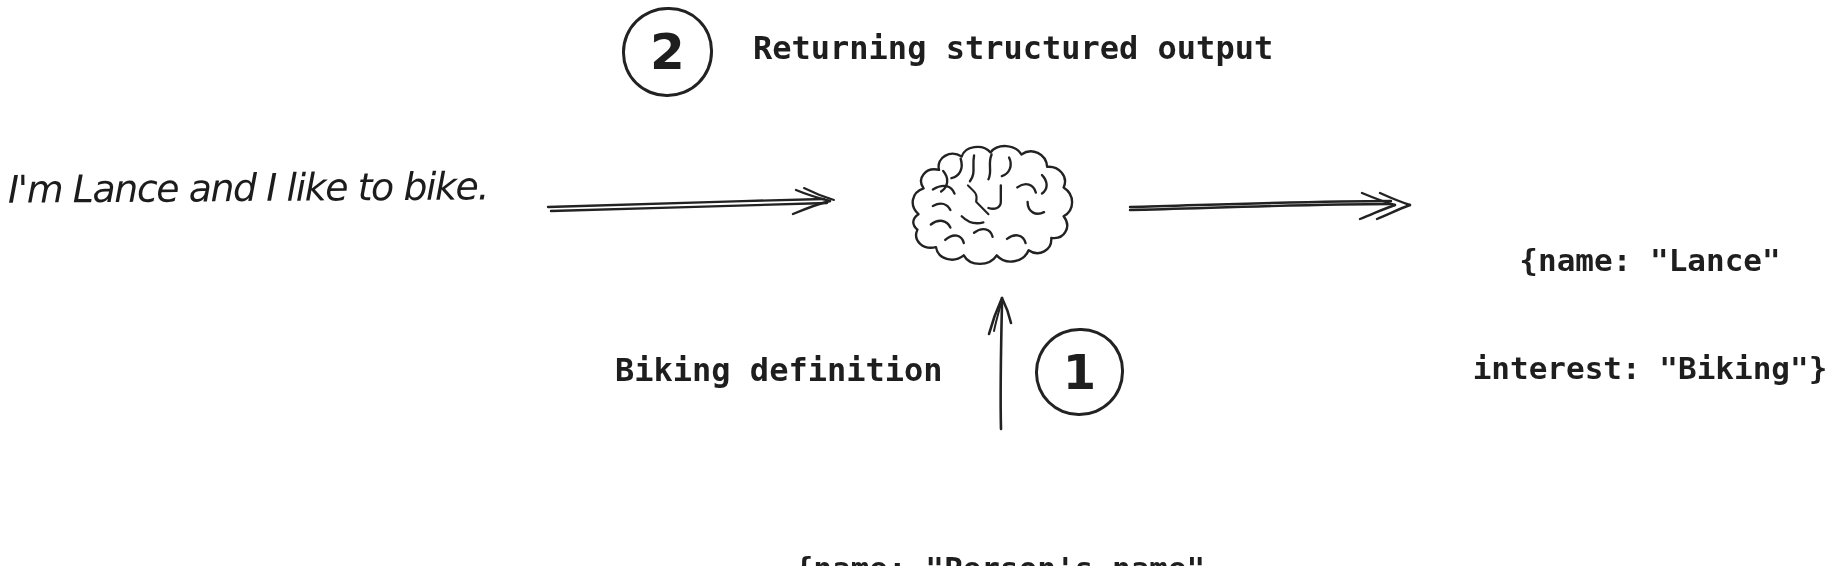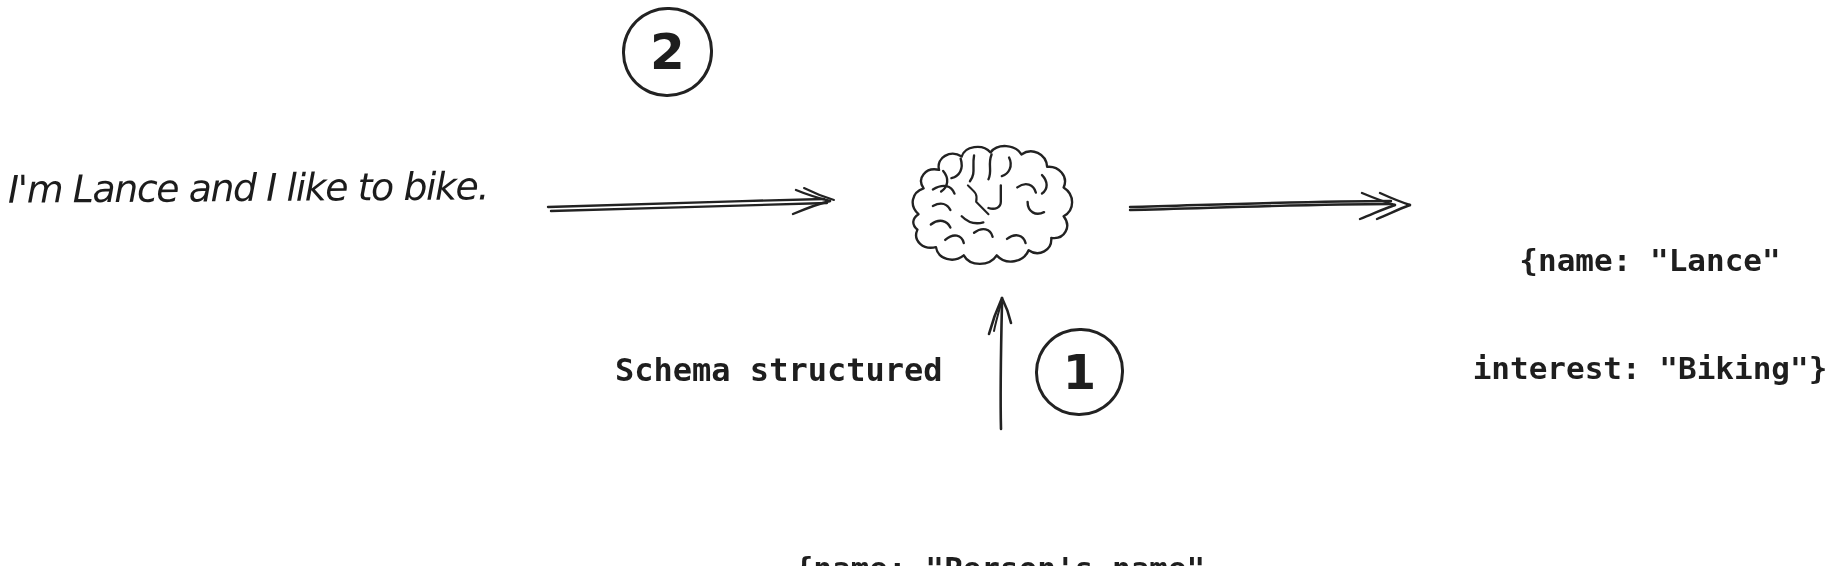--- a/index.html
+++ b/index.html
@@ -56,20 +56,21 @@
 </style>
 </head>
 <body>
 
 <div class="canvas">
 
   <div class="abs badge badge-2">
     <span>2</span>
   </div>
 
+  <div class="abs label-mono" style="left:753px;top:30px;">Returning structured output</div>
 
   <div class="abs handwriting" style="left:8px;top:166px;">I'm Lance and I like to bike.</div>
 
   <div class="abs" style="left:545px;top:186px;">
     <svg width="305" height="32" viewBox="0 0 305 32">
       <g class="sketch" stroke-width="2.4">
         <path d="M3 21 C 80 19 185 15 279 13"></path>
         <path d="M6 25 C 95 23 195 19 282 17"></path>
         <path d="M251 4 C 263 9 273 12 285 15"></path>
         <path d="M285 15 C 272 18 260 23 248 28"></path>
@@ -114,21 +115,21 @@
         <path d="M282 15 C 271 19 261 24 249 29"></path>
       </g>
     </svg>
   </div>
 
   <div class="abs code" style="left:1460px;top:170px;width:380px;">
     <div>{name: "Lance"</div>
     <div>interest: "Biking"}</div>
   </div>
 
-  <div class="abs label-mono" style="left:615px;top:352px;">Schema structured</div>
+  <div class="abs label-mono" style="left:615px;top:352px;">Biking definition</div>
 
   <div class="abs" style="left:982px;top:291px;">
     <svg width="36" height="140" viewBox="0 0 36 140">
       <g class="sketch" stroke-width="2.6">
         <path d="M19 138 C 18 100 19 55 20 12"></path>
         <path d="M20 7 C 15 18 11 28 7 43"></path>
         <path d="M20 9 C 17 20 14 30 12 40" stroke-width="2"></path>
         <path d="M20 7 C 24 15 27 23 29 32"></path>
       </g>
     </svg>

